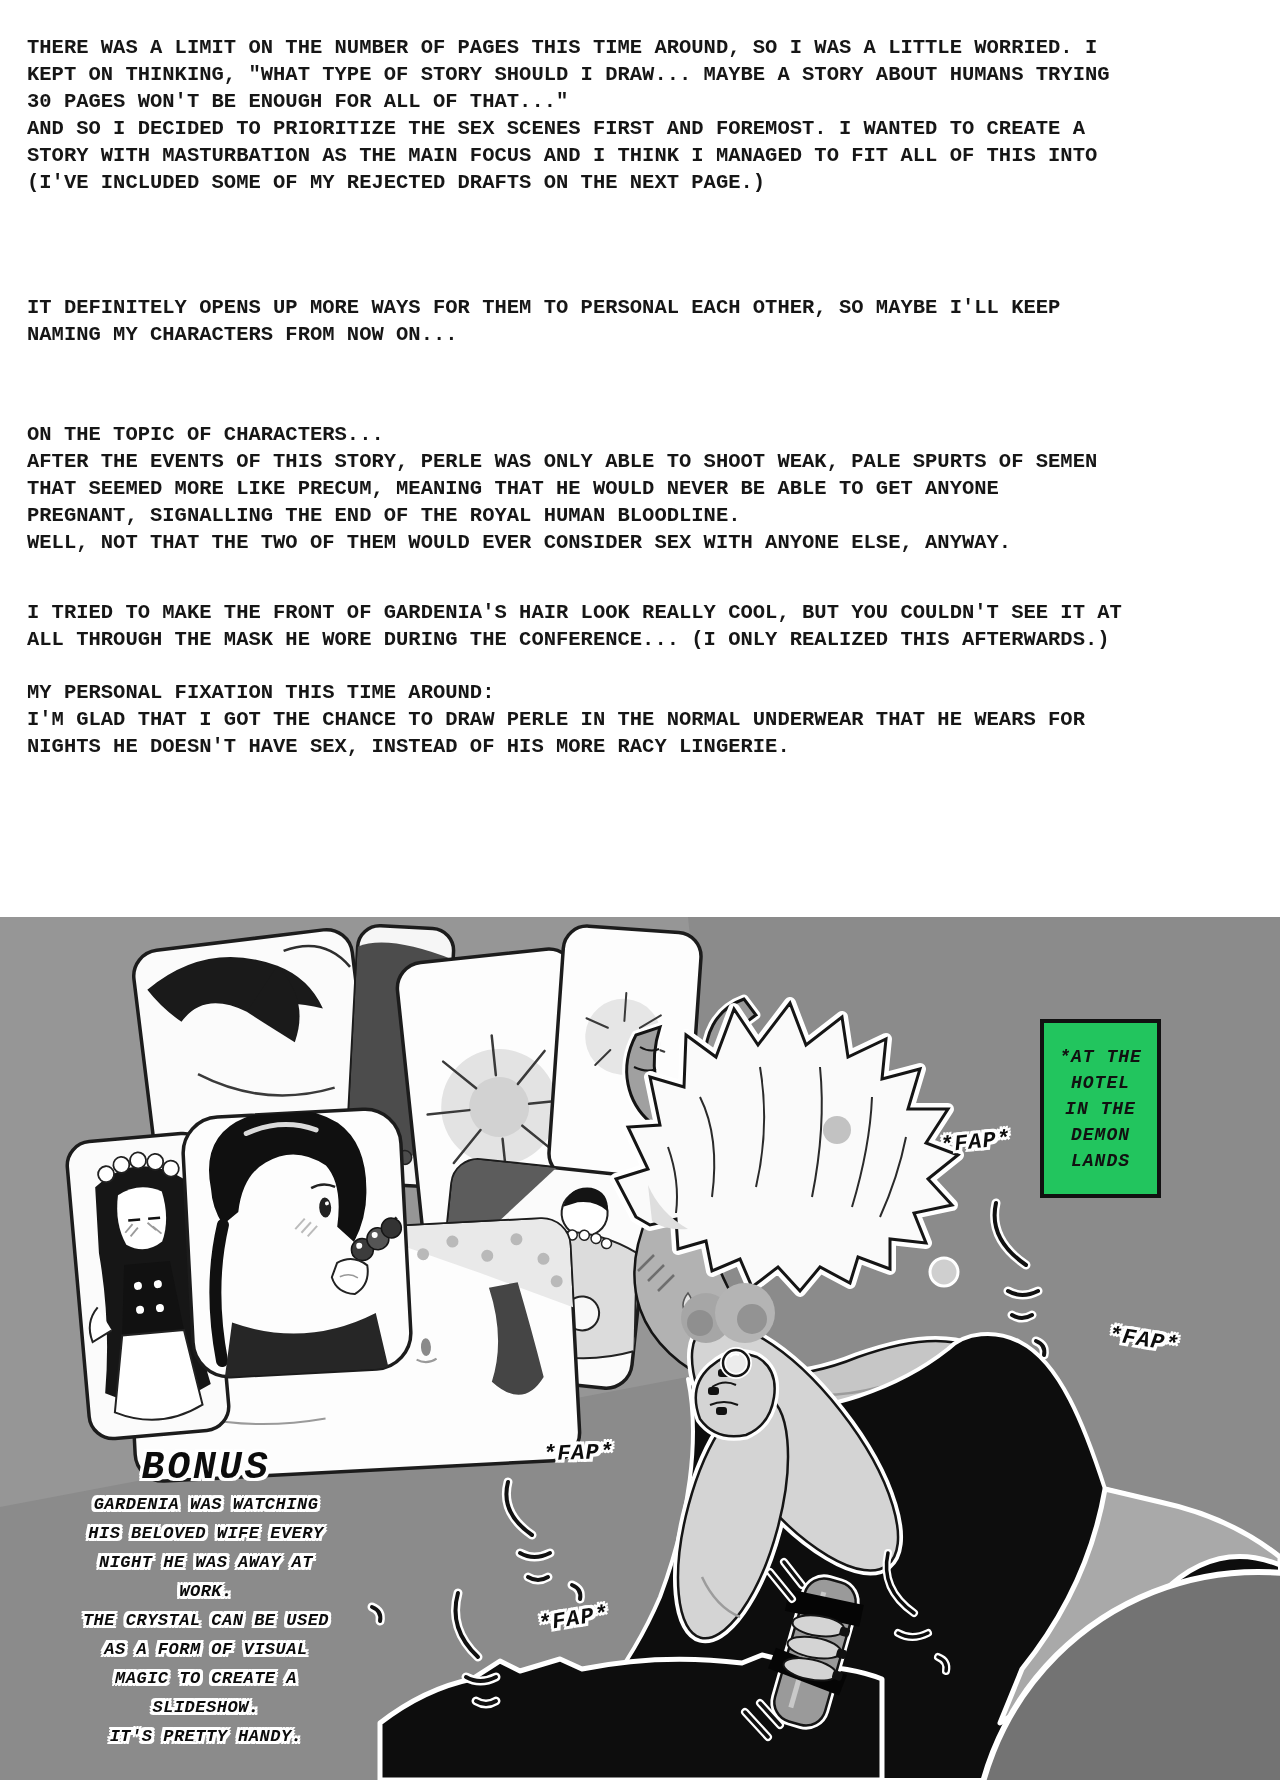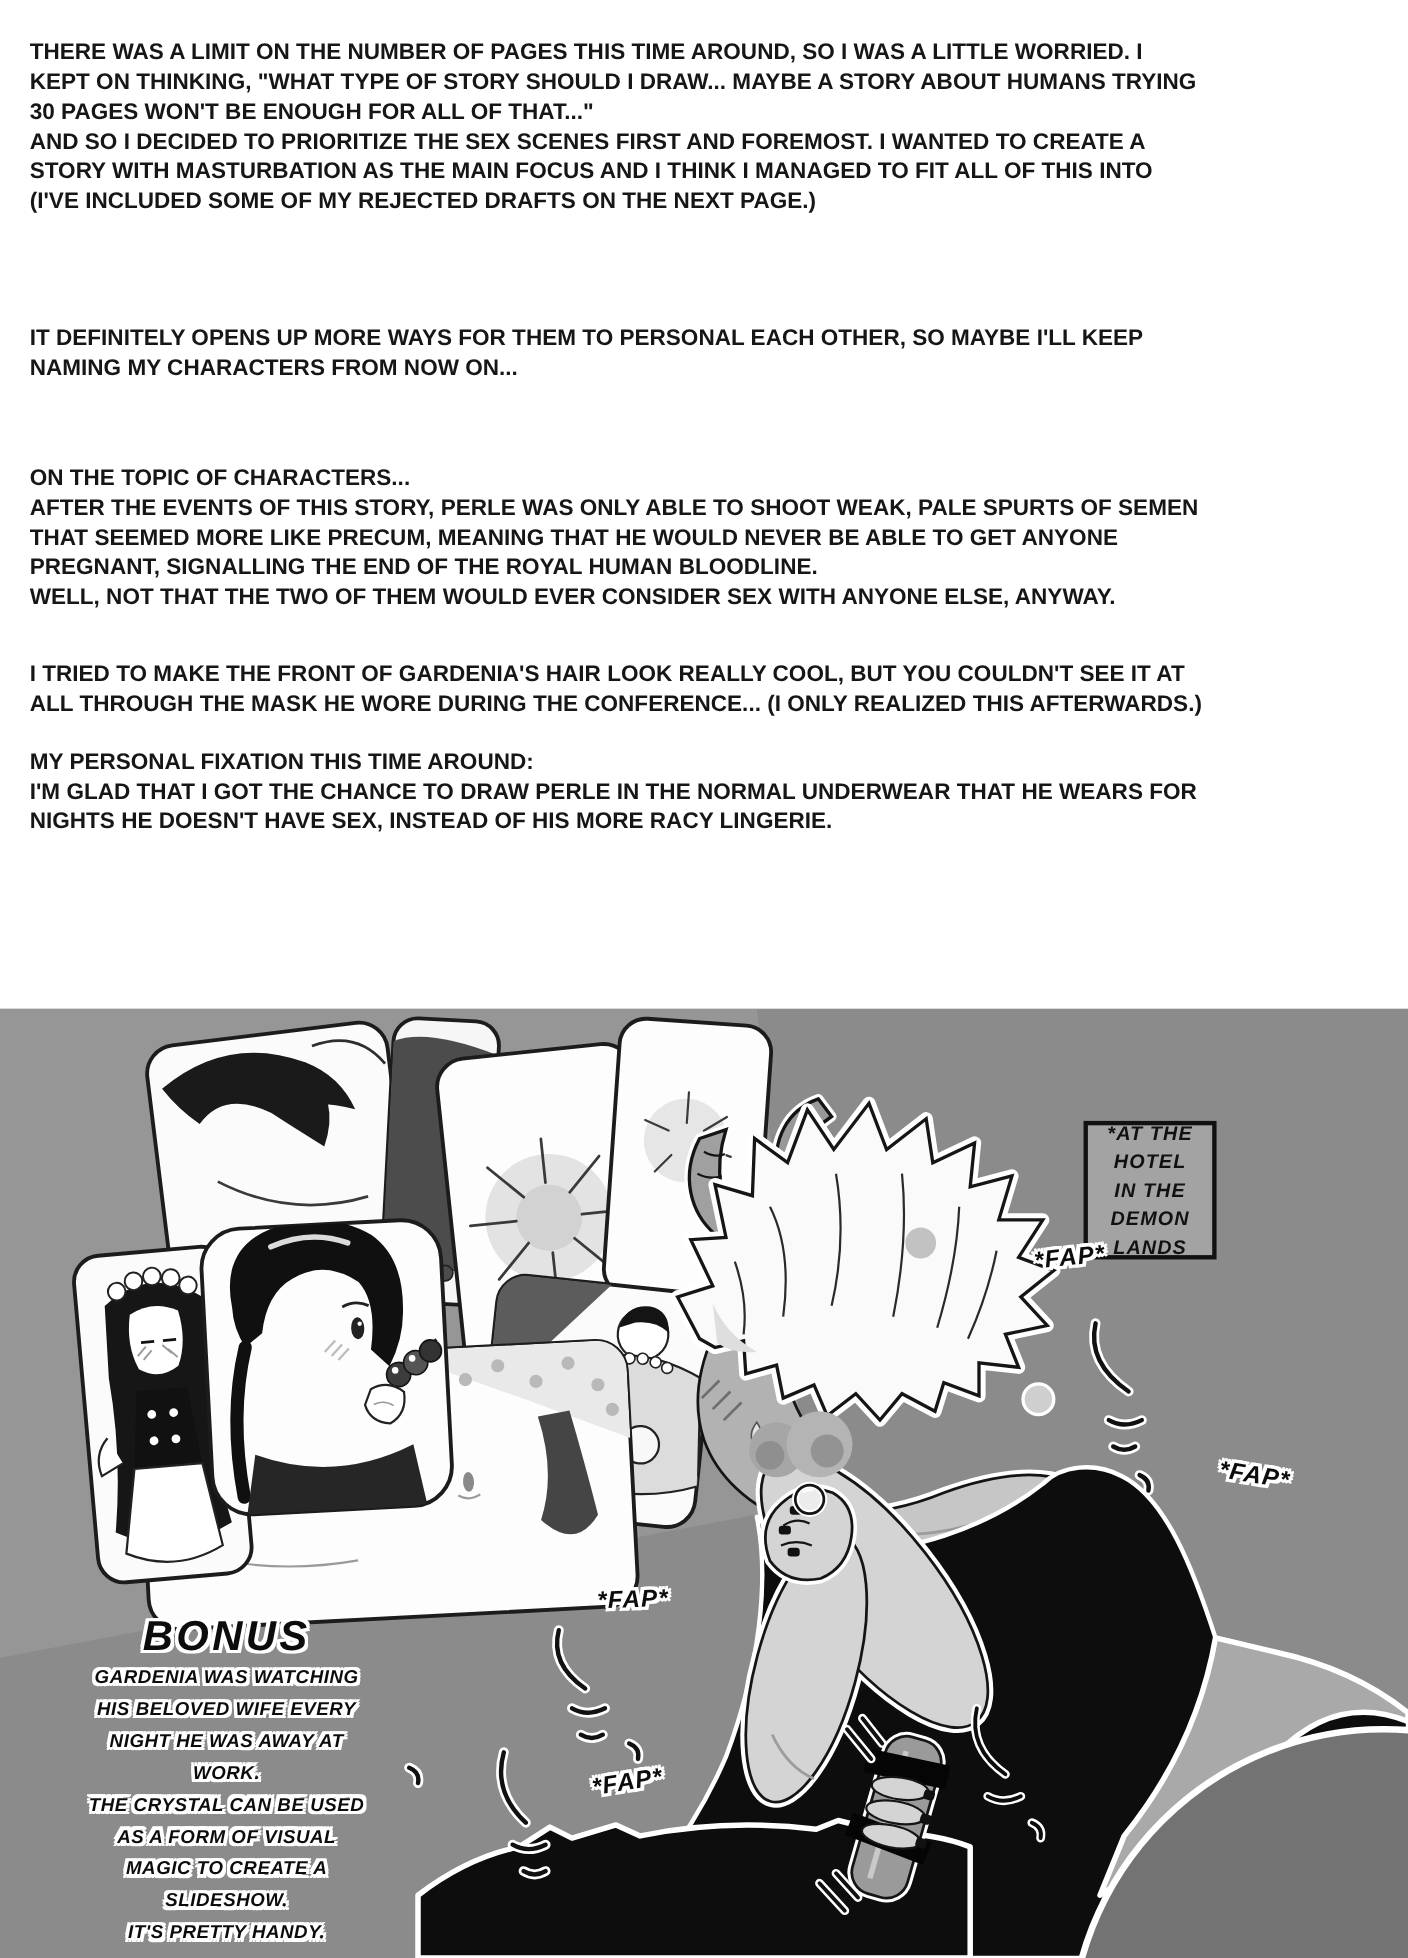--- a/index.html
+++ b/index.html
@@ -1,42 +1,42 @@
 <!DOCTYPE html>
 <html><head>
 <meta charset="utf-8">
 <style>
   html,body{margin:0;padding:0;background:#fff;}
   .page{position:relative;width:1280px;height:1780px;background:#fff;overflow:hidden;
-        font-family:Liberation Sans, sans-serif;color:#141414;}
+        font-family:Liberation Mono, monospace;color:#141414;}
   
   .para{position:absolute;left:27px;width:1235px;}
   .para .ln{white-space:nowrap;font-size:20.5px;line-height:27px;font-weight:bold;
             letter-spacing:0px;color:#161616;}
   
   .art{position:absolute;left:0;top:917px;width:1280px;height:863px;background:#8b8b8b;overflow:hidden;}
   .art svg{position:absolute;left:0;top:0;}
   
-  .caption-box{position:absolute;left:985px;top:1019px;width:121px;height:126px;
-               background:#a3a3a3;border:4px solid #111;box-sizing:border-box;
+  .caption-box{position:absolute;left:1040px;top:1019px;width:121px;height:179px;
+               background:#22c55e;border:4px solid #111;box-sizing:border-box;
                display:flex;flex-direction:column;justify-content:center;align-items:center;}
   .caption-box .ln{font-size:18px;line-height:26px;font-weight:bold;font-style:italic;
                    letter-spacing:1px;color:#111;white-space:nowrap;}
   
   .owhite{color:#0c0c0c;
     text-shadow:-3px -3px 0 #fff,0 -3px 0 #fff,3px -3px 0 #fff,-3px 0 0 #fff,3px 0 0 #fff,
                 -3px 3px 0 #fff,0 3px 0 #fff,3px 3px 0 #fff,
                 -2px -2px 0 #fff,2px -2px 0 #fff,-2px 2px 0 #fff,2px 2px 0 #fff;}
   .fap{position:absolute;font-size:22px;font-weight:bold;font-style:italic;letter-spacing:1px;white-space:nowrap;}
   .fap1{left:940px;top:1130px;transform:rotate(-6deg);}
   .fap2{left:1108px;top:1328px;transform:rotate(9deg);}
   .fap3{left:543px;top:1441px;transform:rotate(-2deg);}
   .fap4{left:538px;top:1607px;transform:rotate(-9deg);}
   .bonus{position:absolute;left:15px;top:1446px;width:382px;text-align:center;}
-  .bonus-heading{font-size:38px;line-height:44px;font-weight:bold;font-style:italic;letter-spacing:3px;margin-top:20px;}
+  .bonus-heading{font-size:38px;line-height:44px;font-weight:bold;font-style:italic;letter-spacing:3px;}
   .bonus-lines .ln{font-size:17px;line-height:29px;font-weight:bold;font-style:italic;letter-spacing:0.5px;}
 </style>
 </head>
 <body>
 
 <div class="page">
 
   <div class="para" style="top:34px">
       <div class="ln">THERE WAS A LIMIT ON THE NUMBER OF PAGES THIS TIME AROUND, SO I WAS A LITTLE WORRIED. I</div>
       <div class="ln">KEPT ON THINKING, "WHAT TYPE OF STORY SHOULD I DRAW... MAYBE A STORY ABOUT HUMANS TRYING</div>

